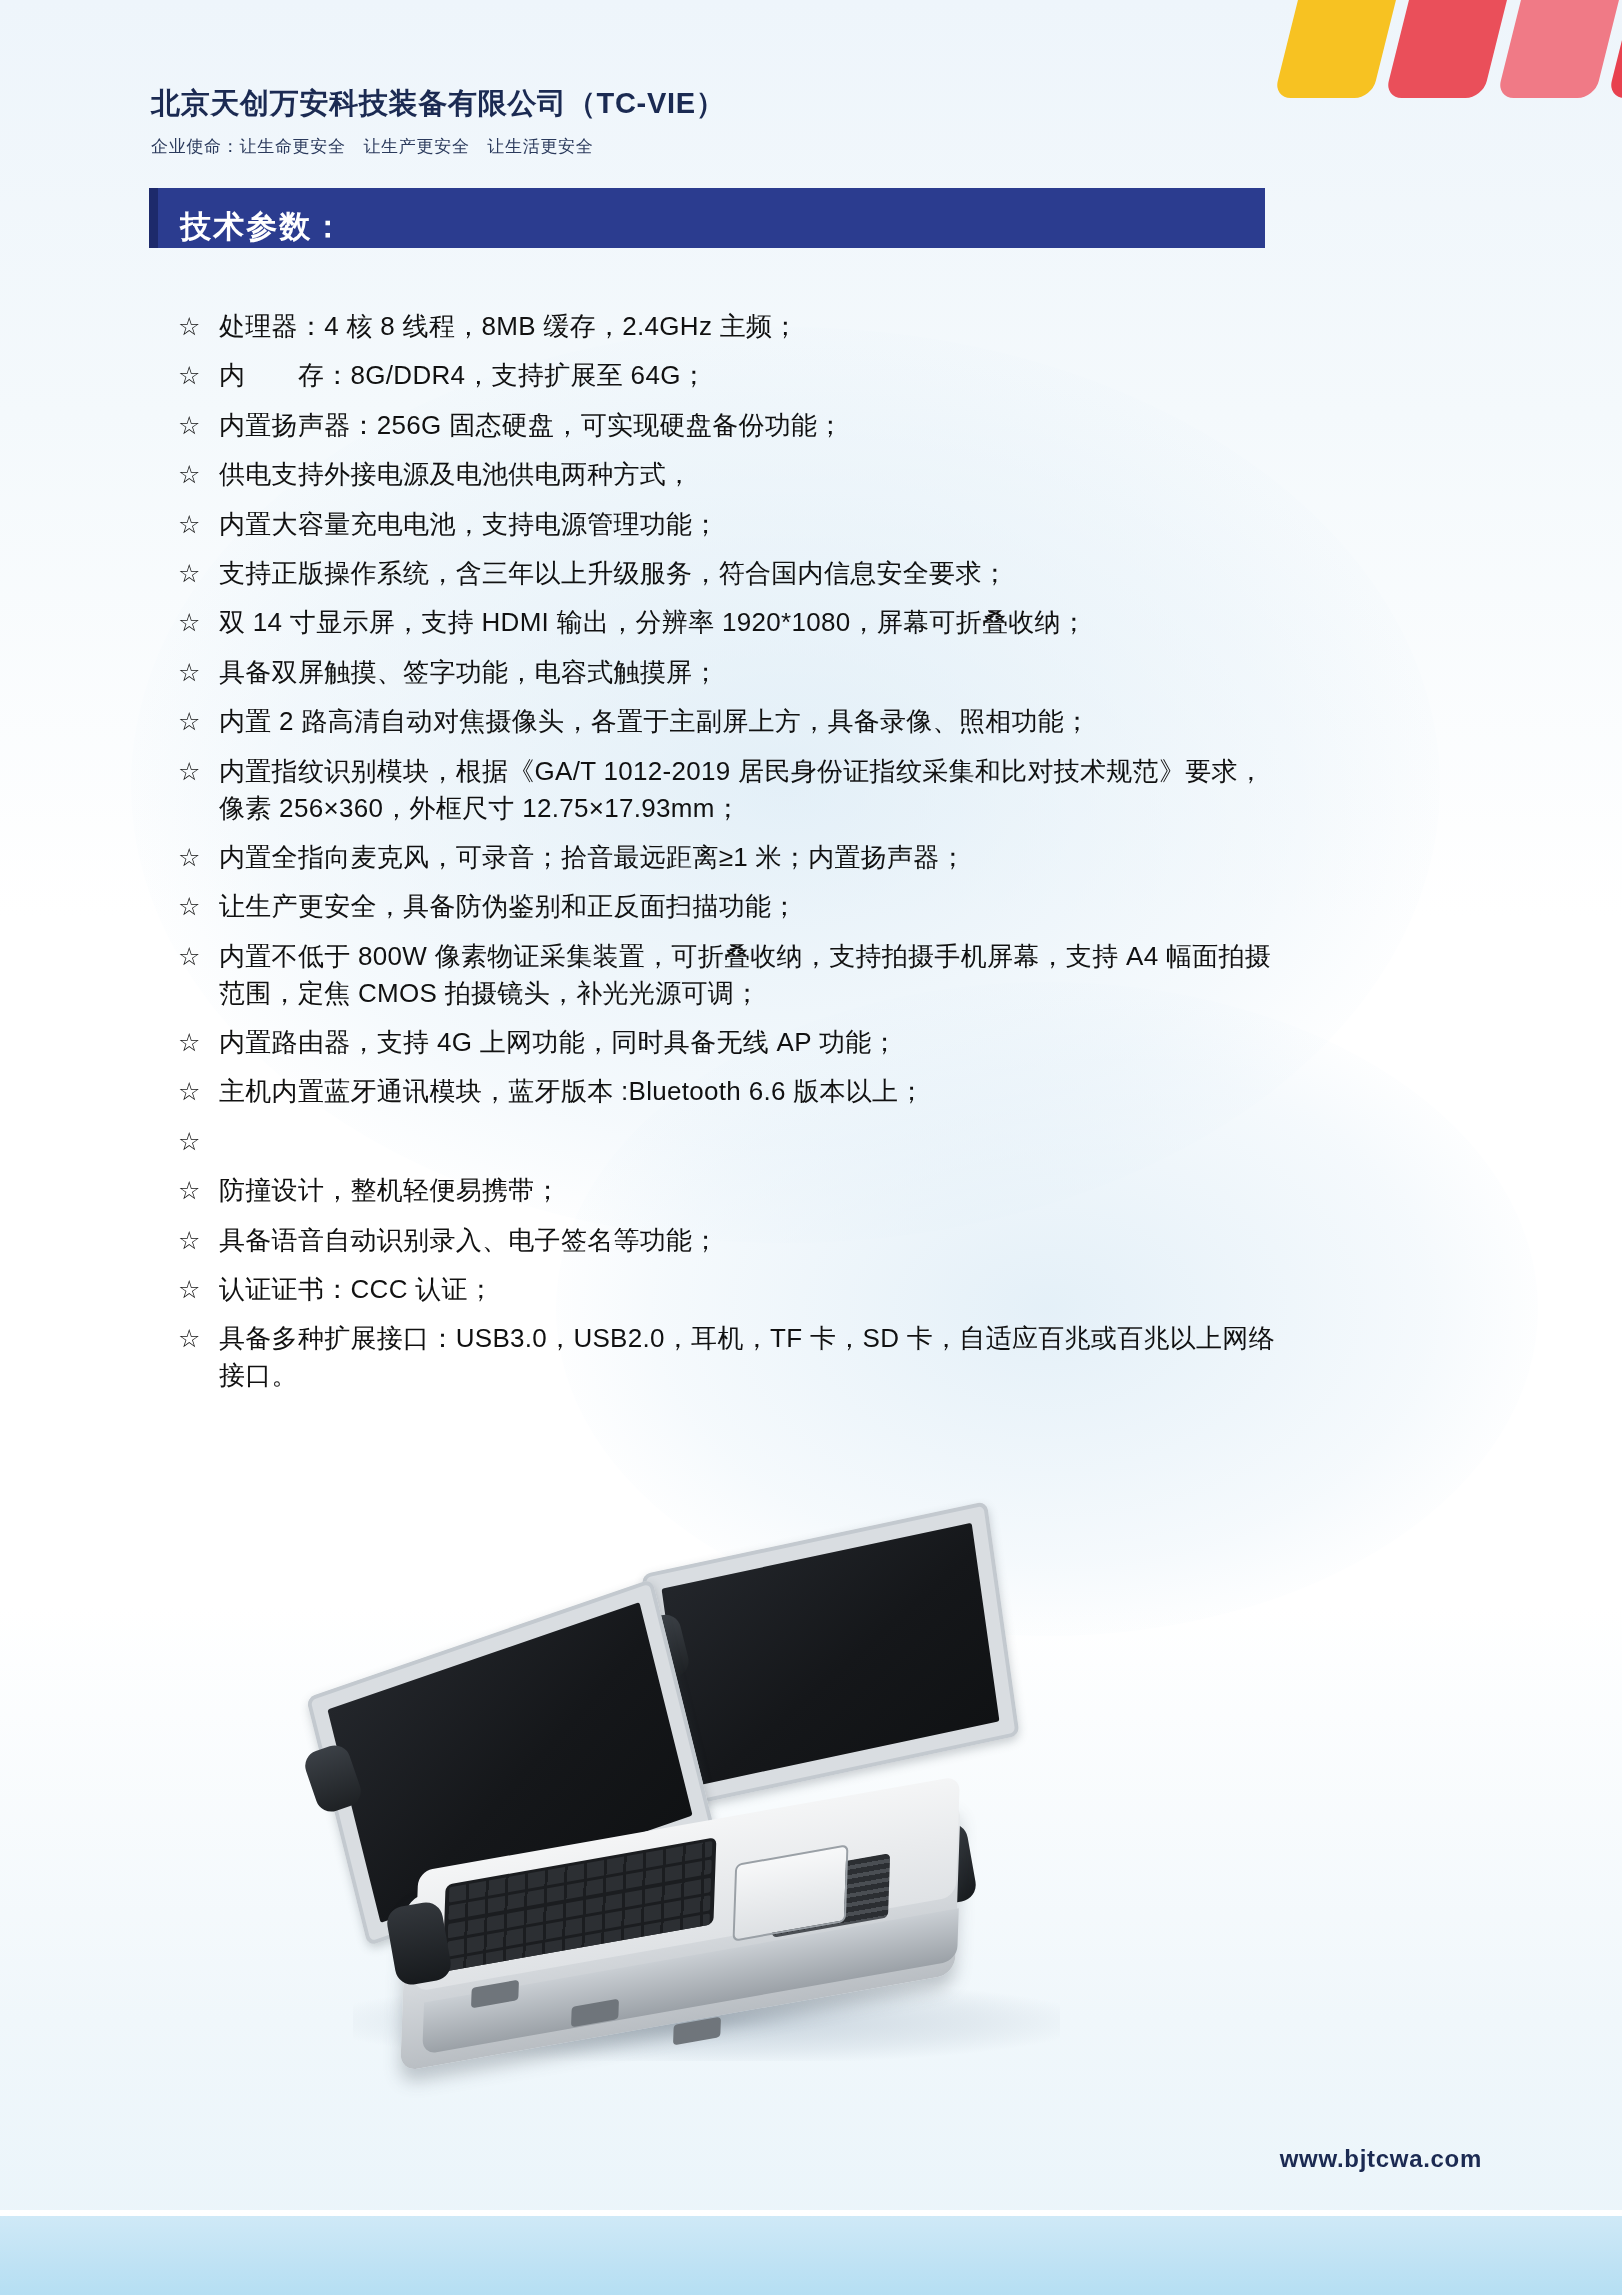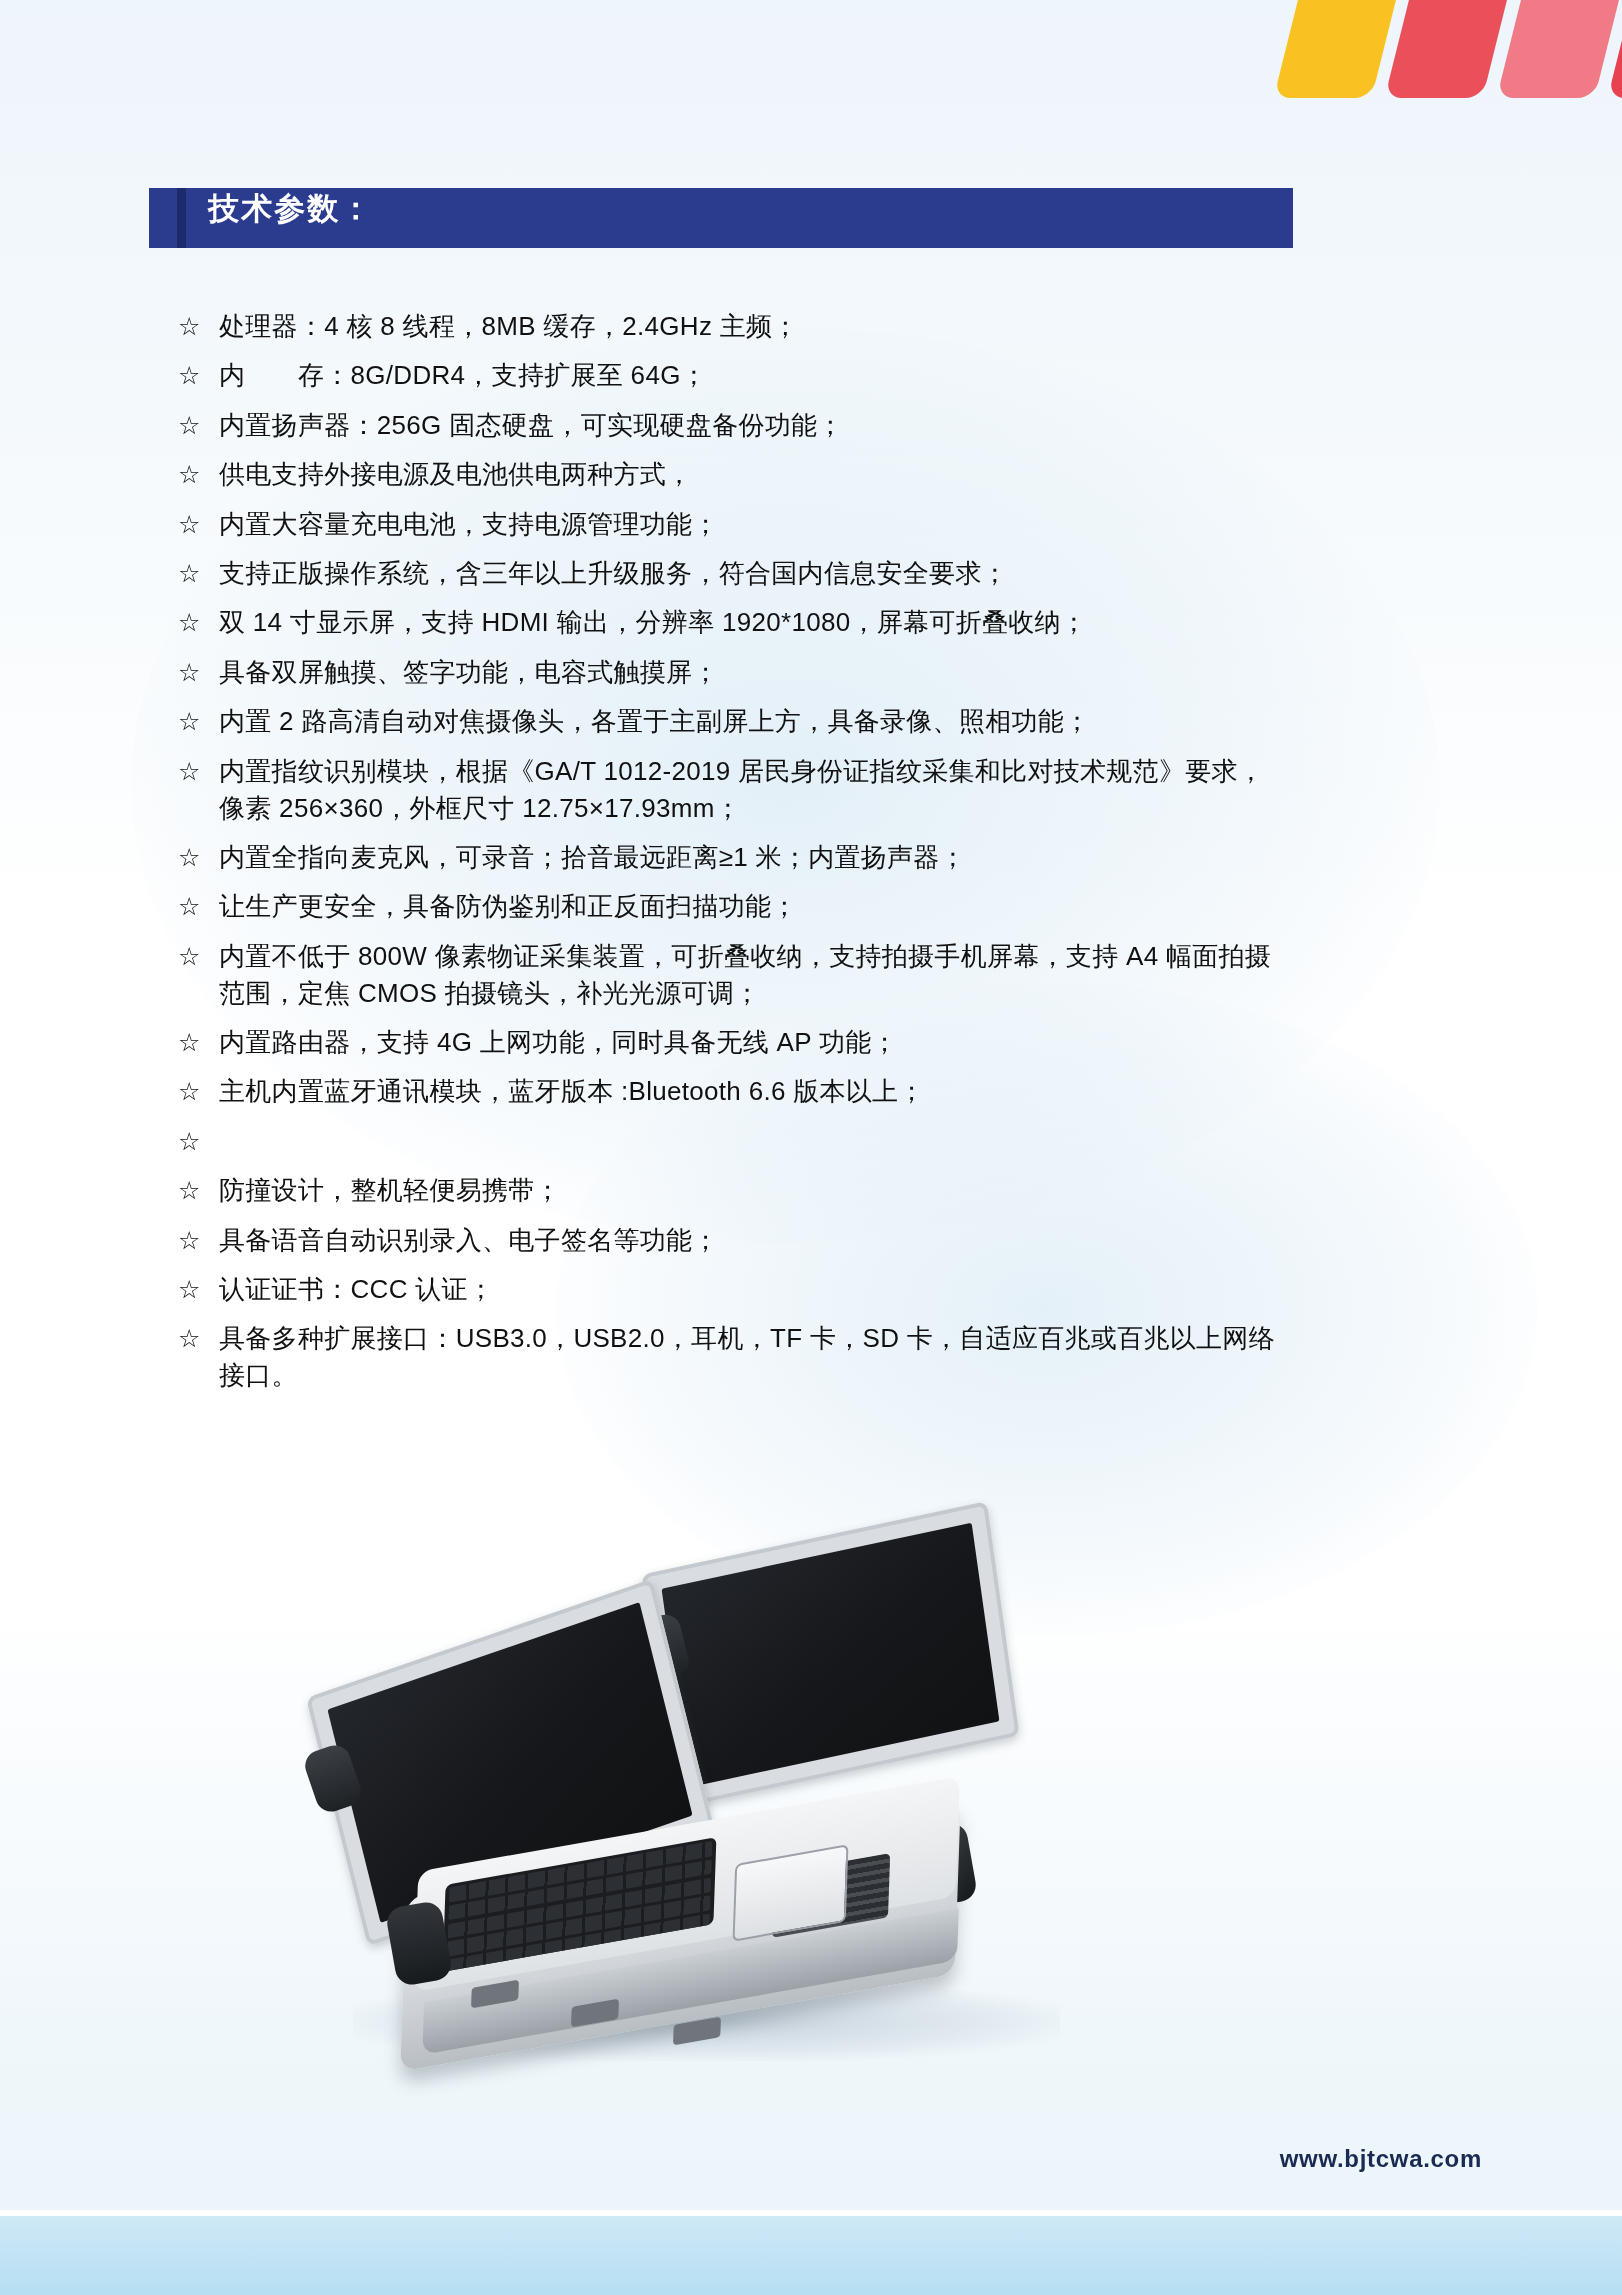--- a/index.html
+++ b/index.html
@@ -57,23 +57,22 @@
   .company-mission {
     margin-top:10.5px;
     font-size:17px; color:#2b3a5c; letter-spacing:0.7px; white-space:nowrap;
   }
 
   
   .title-bar {
     position:absolute; left:149px; top:188px;
     width:1116px; height:60px;
     background:#2b3c8f;
-    display:flex; align-items:flex-start;
+    display:flex; align-items:flex-end;
     box-shadow:0 0 0 0 rgba(0,0,0,0);
-    padding-left:28px;
   }
   .title-bar .accent {
     width:9.2px; height:60px; background:#1d2a6b;
   }
   .title-bar .label {
     color:#ffffff; font-size:31px; font-weight:bold; letter-spacing:2px;
     margin-left:22px;
   }
 
   
@@ -218,20 +217,24 @@
   <div class="bg-ellipse e1"></div>
   <div class="bg-ellipse e2"></div>
 
   <div class="ribbons">
     <div class="ribbon r1"></div>
     <div class="ribbon r2"></div>
     <div class="ribbon r3"></div>
     <div class="ribbon r4"></div>
   </div>
 
+  <div class="header">
+    <div class="company-name">北京天创万安科技装备有限公司（TC-VIE）</div>
+    <div class="company-mission">企业使命：让生命更安全　让生产更安全　让生活更安全</div>
+  </div>
 
   <div class="title-bar">
     <div class="accent"></div>
     <div class="label">技术参数：</div>
   </div>
 
   <div class="spec-list">
 
     <div class="spec-item">
       <div class="spec-star">☆</div>

